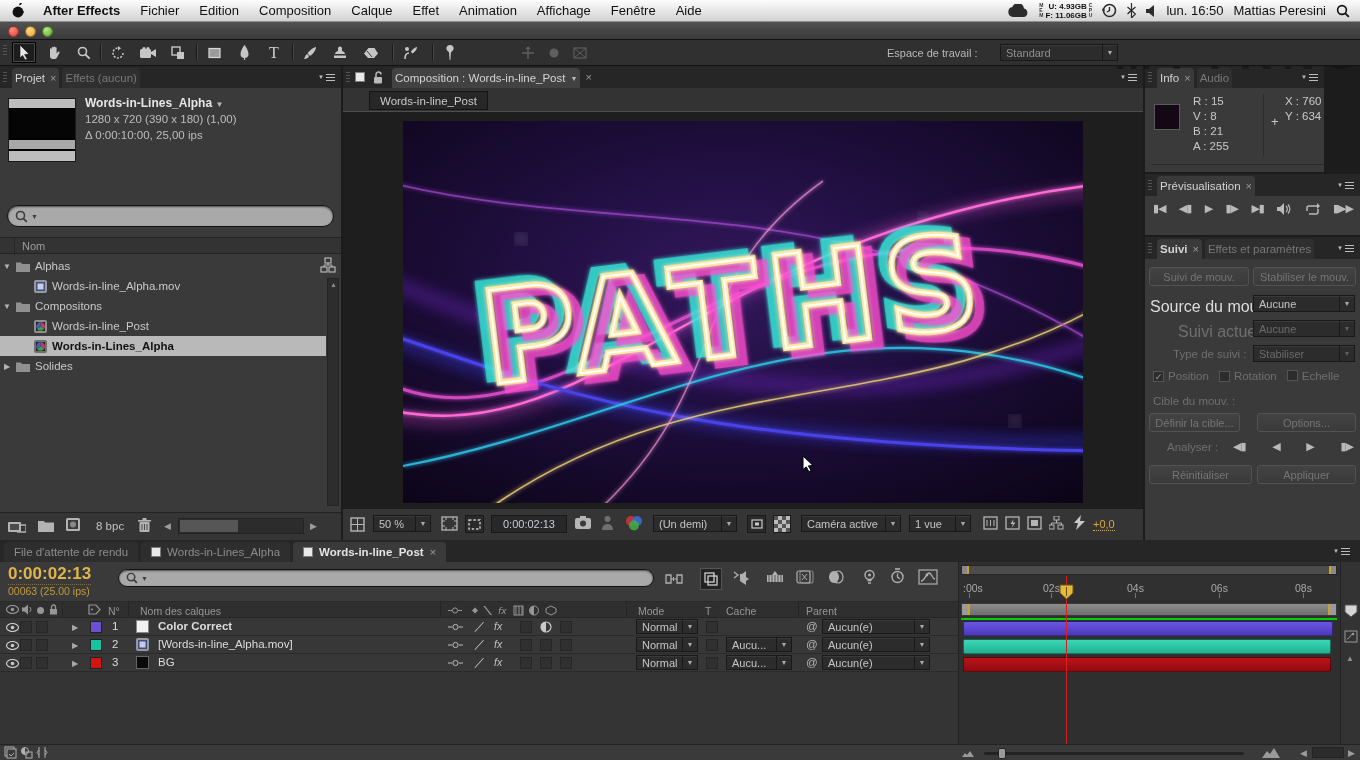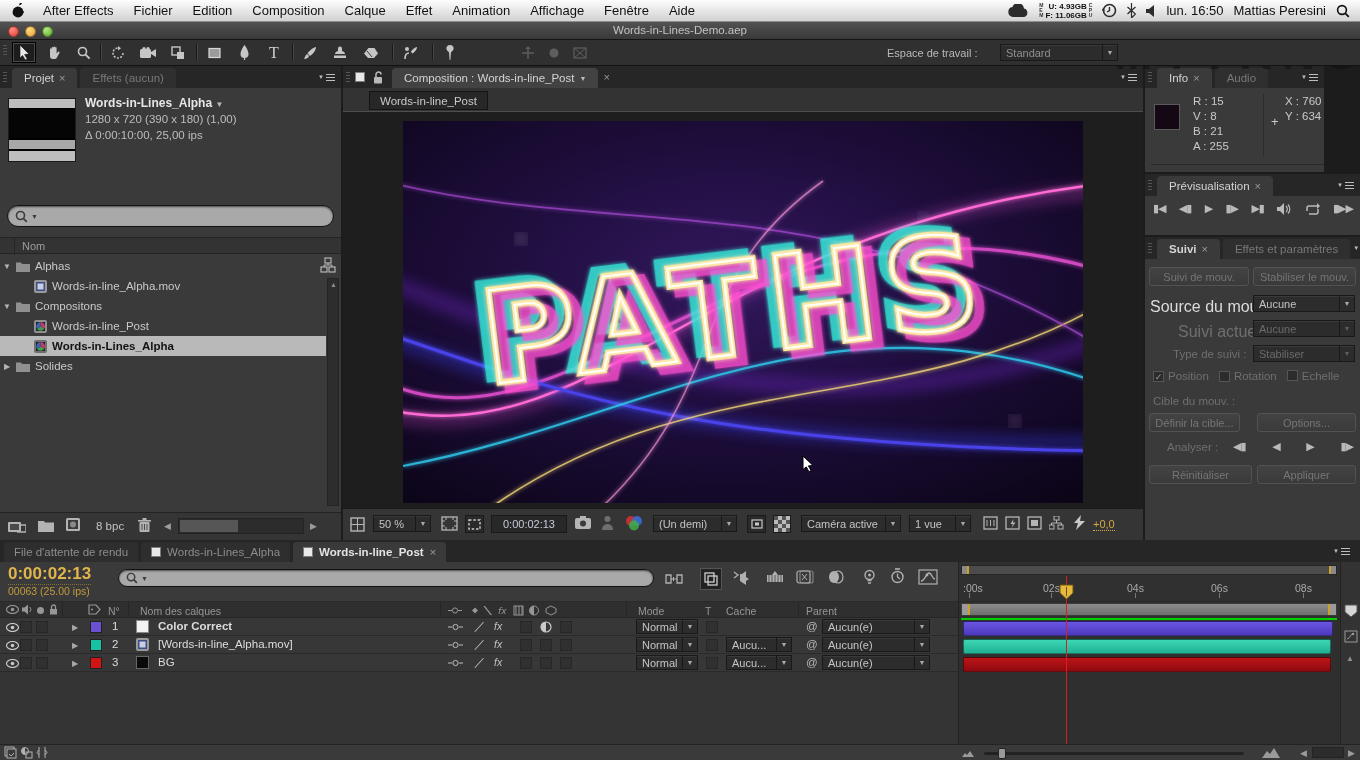--- a/index.html
+++ b/index.html
@@ -4,21 +4,21 @@
 <style>
   *{box-sizing:border-box;margin:0;padding:0}
   html,body{width:1360px;height:760px;overflow:hidden}
   body{position:relative;background:#1c1c1c;font-family:"Liberation Sans",sans-serif;-webkit-font-smoothing:antialiased}
   .abs{position:absolute}
   svg{display:block}
 
   
   .menubar{position:absolute;left:0;top:0;width:1360px;height:22px;background:linear-gradient(#fdfdfd,#d2d2d2);border-bottom:1px solid #8e8e8e;display:flex;align-items:center;font-size:13px;color:#111;z-index:50}
   .mb-item{padding:0 10px;white-space:nowrap}
-  .mb-app{font-weight:normal}
+  .mb-app{font-weight:bold}
   .mb-right{margin-left:auto;display:flex;align-items:center;gap:10px;padding-right:10px}
   .mb-mem{display:flex;align-items:center;gap:2px}
   .mb-mem .vword{font-size:5px;line-height:5px;font-weight:bold;color:#333;display:flex;flex-direction:column}
   .mb-mem .vals{font-size:8px;line-height:9px;font-weight:bold;color:#111;text-align:right}
 
   
   .titlebar{position:absolute;left:0;top:22px;width:1360px;height:18px;background:linear-gradient(#525252,#393939);border-bottom:1px solid #141414;z-index:40}
   .tl-light{position:absolute;top:4px;width:11px;height:11px;border-radius:50%;border:1px solid rgba(0,0,0,.4)}
   .win-title{position:absolute;left:0;right:0;top:2px;text-align:center;font-size:11.5px;color:#c2c2c2}
 
@@ -29,21 +29,21 @@
   .t-icon.active{background:#1d1d1d;border:1px solid #000;box-shadow:inset 0 0 0 1px #4a4a4a}
   .t-icon.dim{color:#5e5e5e}
   .t-sep{position:absolute;top:4px;width:1px;height:17px;background:#1a1a1a;box-shadow:1px 0 0 #454545}
   .ws-label{position:absolute;top:7px;font-size:11px;color:#b9b9b9;z-index:31}
   .helpsearch{position:absolute;top:3px;height:19px;background:#3d3d3d;border:1px solid #181818;box-shadow:inset 0 1px 2px rgba(0,0,0,.5);display:flex;align-items:center;gap:5px;padding:0 6px;font-size:11.5px;color:#cdcdcd;z-index:31}
 
   
   .panel{position:absolute;background:#3a3a3a;overflow:hidden}
   .ptabbar{position:absolute;left:0;right:0;top:0;height:22px;background:#262626;display:flex;align-items:flex-end;padding-left:12px;gap:3px}
   .grip{position:absolute;left:3px;top:6px;width:4px;height:12px;background:repeating-linear-gradient(#555 0 1px,transparent 1px 3px)}
-  .ptab{height:20px;padding:0 12px;font-size:11.5px;color:#d3d3d3;background:#3a3a3a;border-radius:4px 4px 0 0;display:flex;align-items:center;gap:5px;white-space:nowrap}
+  .ptab{height:20px;padding:0 3px;font-size:11.5px;color:#d3d3d3;background:#3a3a3a;border-radius:4px 4px 0 0;display:flex;align-items:center;gap:5px;white-space:nowrap}
   .ptab .x{color:#9a9a9a;font-size:11px}
   .ptab.off{background:#2f2f2f;color:#787878}
   .pmenu{margin-left:auto;margin-right:6px;align-self:center;display:flex;align-items:center;gap:2px;color:#bdbdbd}
   .pmenu .lines{width:9px;height:7px;background:repeating-linear-gradient(#bdbdbd 0 1px,transparent 1px 3px)}
   .pmenu .arr{font-size:6px}
 
   .dd{display:flex;align-items:center;height:17px;background:#2c2c2c;border:1px solid #191919;box-shadow:inset 0 1px 0 rgba(255,255,255,.07);font-size:11px;color:#c4c4c4}
   .dd .lbl{flex:1;padding:0 5px;overflow:hidden;white-space:nowrap}
   .dd .arr{width:15px;align-self:stretch;border-left:1px solid #191919;display:flex;align-items:center;justify-content:center;font-size:7px;color:#aaa}
   .dd.dim{color:#6b6b6b}
@@ -148,21 +148,20 @@
           <path d="M9.3 9.3l3.5 3.5" stroke="#111" stroke-width="1.8"></path>
         </svg>
       </span>
   </span>
 </div>
 
 <div class="titlebar">
   <span class="tl-light" style="left:8px;background:radial-gradient(circle at 35% 30%,#ff8a80,#e33e32)"></span>
   <span class="tl-light" style="left:25px;background:radial-gradient(circle at 35% 30%,#ffd97a,#e9a33b)"></span>
   <span class="tl-light" style="left:42px;background:radial-gradient(circle at 35% 30%,#b6e986,#57a926)"></span>
-  <span class="win-title">Words-in-Lines-Demo.aep</span>
 </div>
 
 <div class="watermark">MTTRNS</div>
 
 <div class="toolbar">
   <div class="grip" style="top:5px"></div>
   <span class="t-icon active" style="left:12px">
       <svg width="13" height="15" viewBox="0 0 13 15">
         <path fill="#e8e8e8" stroke="#111" stroke-width=".6" d="M2 0l9 9-4.4.5 2.6 4.4-2 1.1-2.6-4.5L2 13z"></path>
       </svg>

